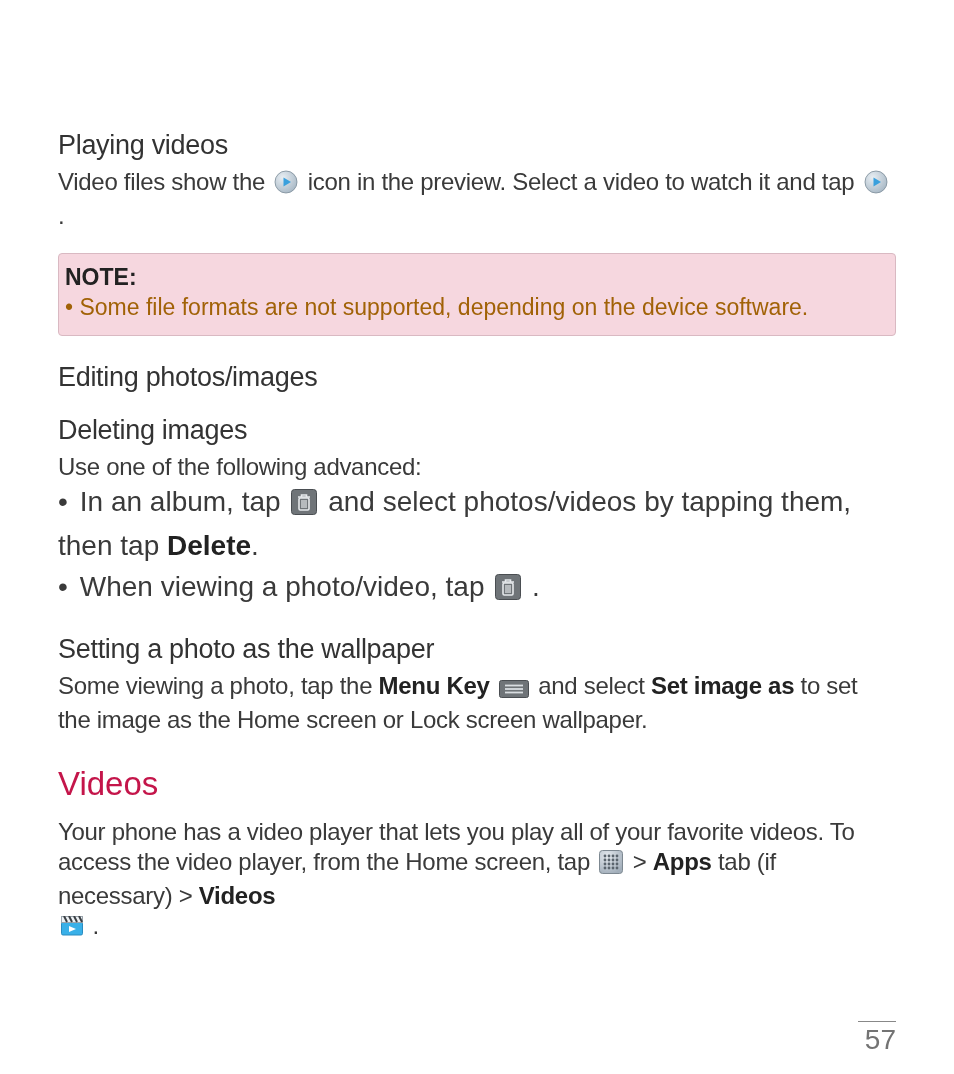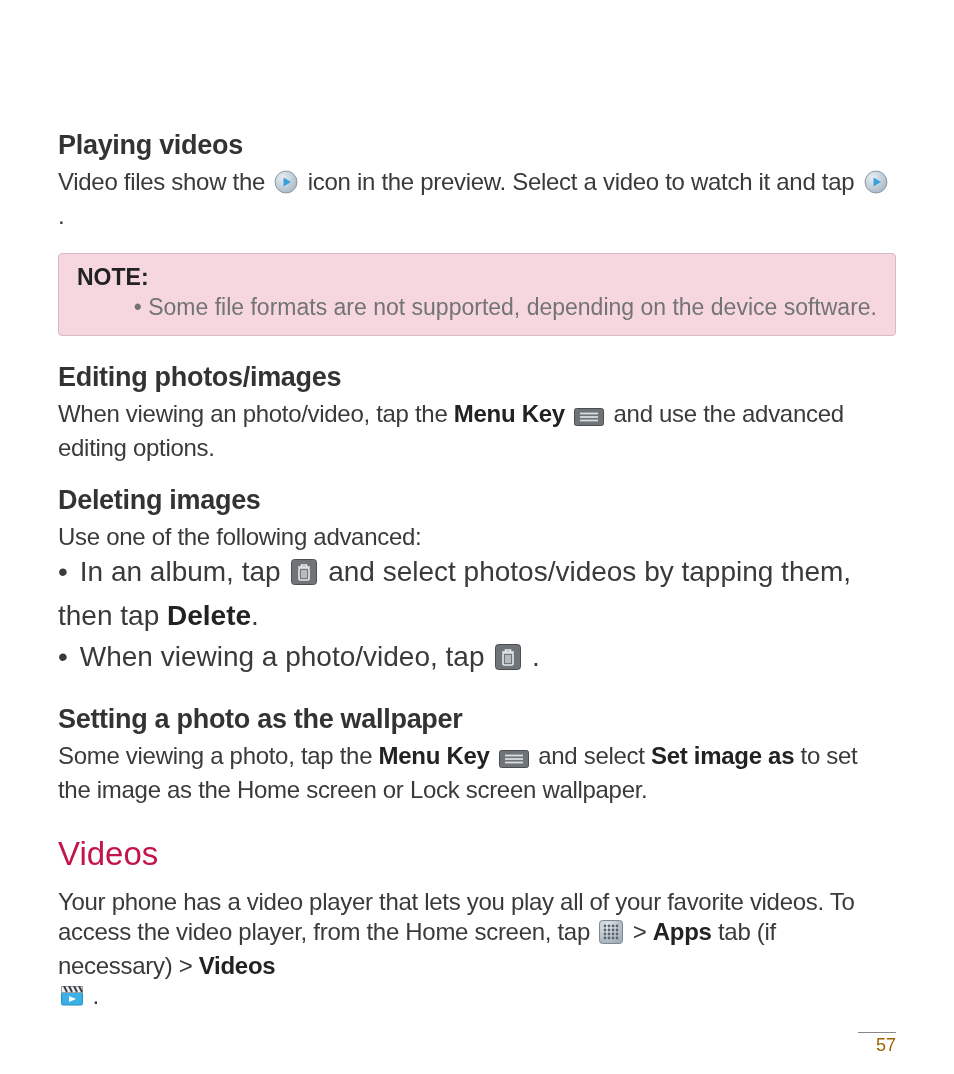--- a/index.html
+++ b/index.html
@@ -1,33 +1,33 @@
 <!DOCTYPE html>
 <html><head>
 <meta charset="utf-8">
 <style>
   * { box-sizing: border-box; margin: 0; padding: 0; }
   html, body { width: 954px; height: 1074px; background: #fff; font-family: "Helvetica Neue", Helvetica, Arial, sans-serif; color: #3a3a3a; }
   .page { padding: 130px 58px 0 58px; position: relative; height: 100%; }
-  h2.sub { font-size: 27px; font-weight: 700; color: #333; margin-bottom: 6px; letter-spacing: -0.3px; }
+  h2.sub { font-size: 27px; font-weight: 400; color: #333; margin-bottom: 6px; letter-spacing: -0.3px; }
   p.body { font-size: 24px; font-weight: 300; color: #3a3a3a; line-height: 1.25; letter-spacing: -0.3px; }
   .block { margin-bottom: 22px; }
-  .note-box { background: #f6d7df; border: 1px solid #d9b9c2; border-radius: 4px; padding: 10px 18px 12px 18px; margin-top: 12px; margin-bottom: 26px; }
+  .note-box { background: #f6d7df; border: 1px solid #d9b9c2; border-radius: 4px; padding: 10px 18px 12px 6px; margin-top: 12px; margin-bottom: 26px; }
   .note-title { font-size: 23px; font-weight: 700; color: #222; margin-bottom: 2px; }
   .note-box ul { list-style: none; }
-  .note-box li { font-size: 23px; font-weight: 300; color: #737373; line-height: 1.3; padding-left: 12px; text-indent: -12px; text-align: right; }
+  .note-box li { font-size: 23px; font-weight: 300; color: #a16207; line-height: 1.3; padding-left: 12px; text-indent: -12px; }
   .note-box li::before { content: "• "; }
   .bullet-line { font-size: 28px; font-weight: 300; color: #3a3a3a; line-height: 1.45; }
   .bullet-line .dot { display: inline-block; width: 14px; }
   .bold { font-weight: 700; color: #222; }
   h1.main { font-size: 33px; font-weight: 400; color: #c4154a; margin-top: 30px; margin-bottom: 14px; }
   .inline-icon { display: inline-block; vertical-align: -4px; margin: 0 3px; }
   .pagenum-wrap { position: absolute; right: 58px; bottom: 18px; text-align: right; }
   .pagenum-line { border-top: 1px solid #888; width: 38px; margin-left: auto; margin-bottom: 2px; }
-  .pagenum { font-size: 18px; font-weight: 300; color: #a16207; }
+  .pagenum { font-size: 28px; font-weight: 300; color: #737373; }
   svg { display: inline-block; }
 </style>
 </head>
 <body>
 
 <div class="page">
 
   <div class="block">
     <h2 class="sub">Playing videos</h2>
     <p class="body">
@@ -57,33 +57,20 @@
 
   <div class="note-box">
     <div class="note-title">NOTE:</div>
     <ul>
       <li>Some file formats are not supported, depending on the device software.</li>
     </ul>
   </div>
 
   <div class="block">
     <h2 class="sub">Editing photos/images</h2>
-    <p class="body">
-      <span>When viewing an photo/video, tap the </span>
-      <span class="bold">Menu Key</span>
-      <span class="inline-icon">
-        <svg width="30" height="18" viewBox="0 0 30 18">
-          <rect x="0.5" y="0.5" width="29" height="17" rx="2" fill="#6f7478" stroke="#4a4e52"></rect>
-          <line x1="6" y1="5.5" x2="24" y2="5.5" stroke="#d9dde1" stroke-width="1.8"></line>
-          <line x1="6" y1="9" x2="24" y2="9" stroke="#d9dde1" stroke-width="1.8"></line>
-          <line x1="6" y1="12.5" x2="24" y2="12.5" stroke="#d9dde1" stroke-width="1.8"></line>
-        </svg>
-      </span>
-      <span> and use the advanced editing options.</span>
-    </p>
   </div>
 
   <div class="block">
     <h2 class="sub">Deleting images</h2>
     <p class="body">Use one of the following advanced:</p>
     <p class="bullet-line">
       <span class="dot">•</span>
       <span>In an album, tap </span>
       <span class="inline-icon">
         <svg width="26" height="26" viewBox="0 0 26 26">

